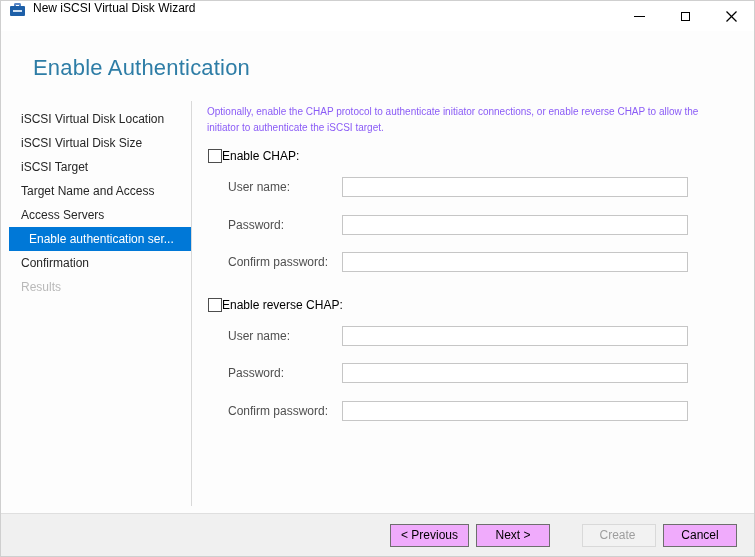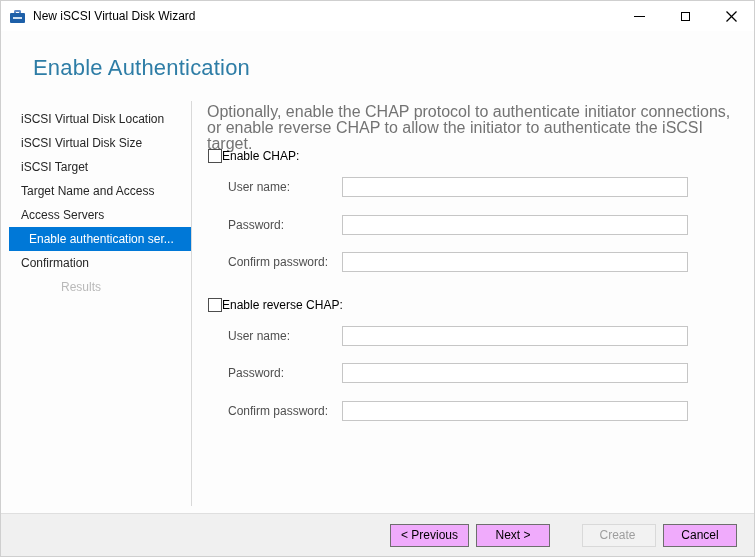--- a/index.html
+++ b/index.html
@@ -7,21 +7,21 @@
   body { font-family: "Liberation Sans", sans-serif; background: #ffffff; }
 
   .window {
     position: relative; width: 755px; height: 557px;
     background: #fdfdfd; border: 1px solid #cfcfcf; overflow: hidden;
   }
 
   
   .titlebar {
     position: absolute; top: 0; left: 0; right: 0; height: 30px;
-    background: #ffffff; display: flex; align-items: center;
+    background: #ffffff; display: flex; 
   }
   .app-icon { width: 16px; height: 16px; margin-left: 9px; position: relative; flex: 0 0 auto; }
   .app-icon .box {
     position: absolute; left: 0; top: 5px; width: 15px; height: 10px;
     background: #1d5fa8; border-radius: 1px;
   }
   .app-icon .handle {
     position: absolute; left: 4px; top: 2px; width: 7px; height: 5px;
     border: 2px solid #5a87c5; border-bottom: none; border-radius: 2px 2px 0 0;
   }
@@ -44,30 +44,30 @@
   
   .sidebar { position: absolute; left: 0; top: 106px; width: 190px; }
   .nav-item {
     height: 24px; line-height: 24px; padding-left: 20px;
     font-size: 12px; color: #262626; white-space: nowrap;
     overflow: hidden; text-overflow: ellipsis; cursor: default;
   }
   .nav-item.selected {
     background: #0078d7; color: #ffffff; margin-left: 8px; 
   }
-  .nav-item.disabled { color: #b9b9b9; margin-left: 40px; }
+  .nav-item.disabled { color: #b9b9b9; }
 
   .v-divider {
     position: absolute; left: 190px; top: 100px; height: 405px; width: 1px;
     background: #d9d9d9;
   }
 
   
   .main { position: absolute; left: 206px; top: 103px; width: 535px; }
-  .description { font-size: 16px; line-height: 16px; color: #737373; width: 524px; }
+  .description { font-size: 10px; line-height: 16px; color: #8b5cf6; width: 524px; }
 
   .check-row { position: absolute; left: 1px; display: flex; align-items: center; }
   .checkbox {
     width: 14px; height: 14px; border: 1px solid #4d4d4d; background: #fff;
     display: inline-block; flex: 0 0 auto;
   }
   .check-label { font-size: 12px; color: #000000; }
 
   .field-row { position: absolute; left: 21px; }
   .field-label { position: absolute; left: 0; top: 3px; font-size: 12px; color: #4f4f4f; white-space: nowrap; }

